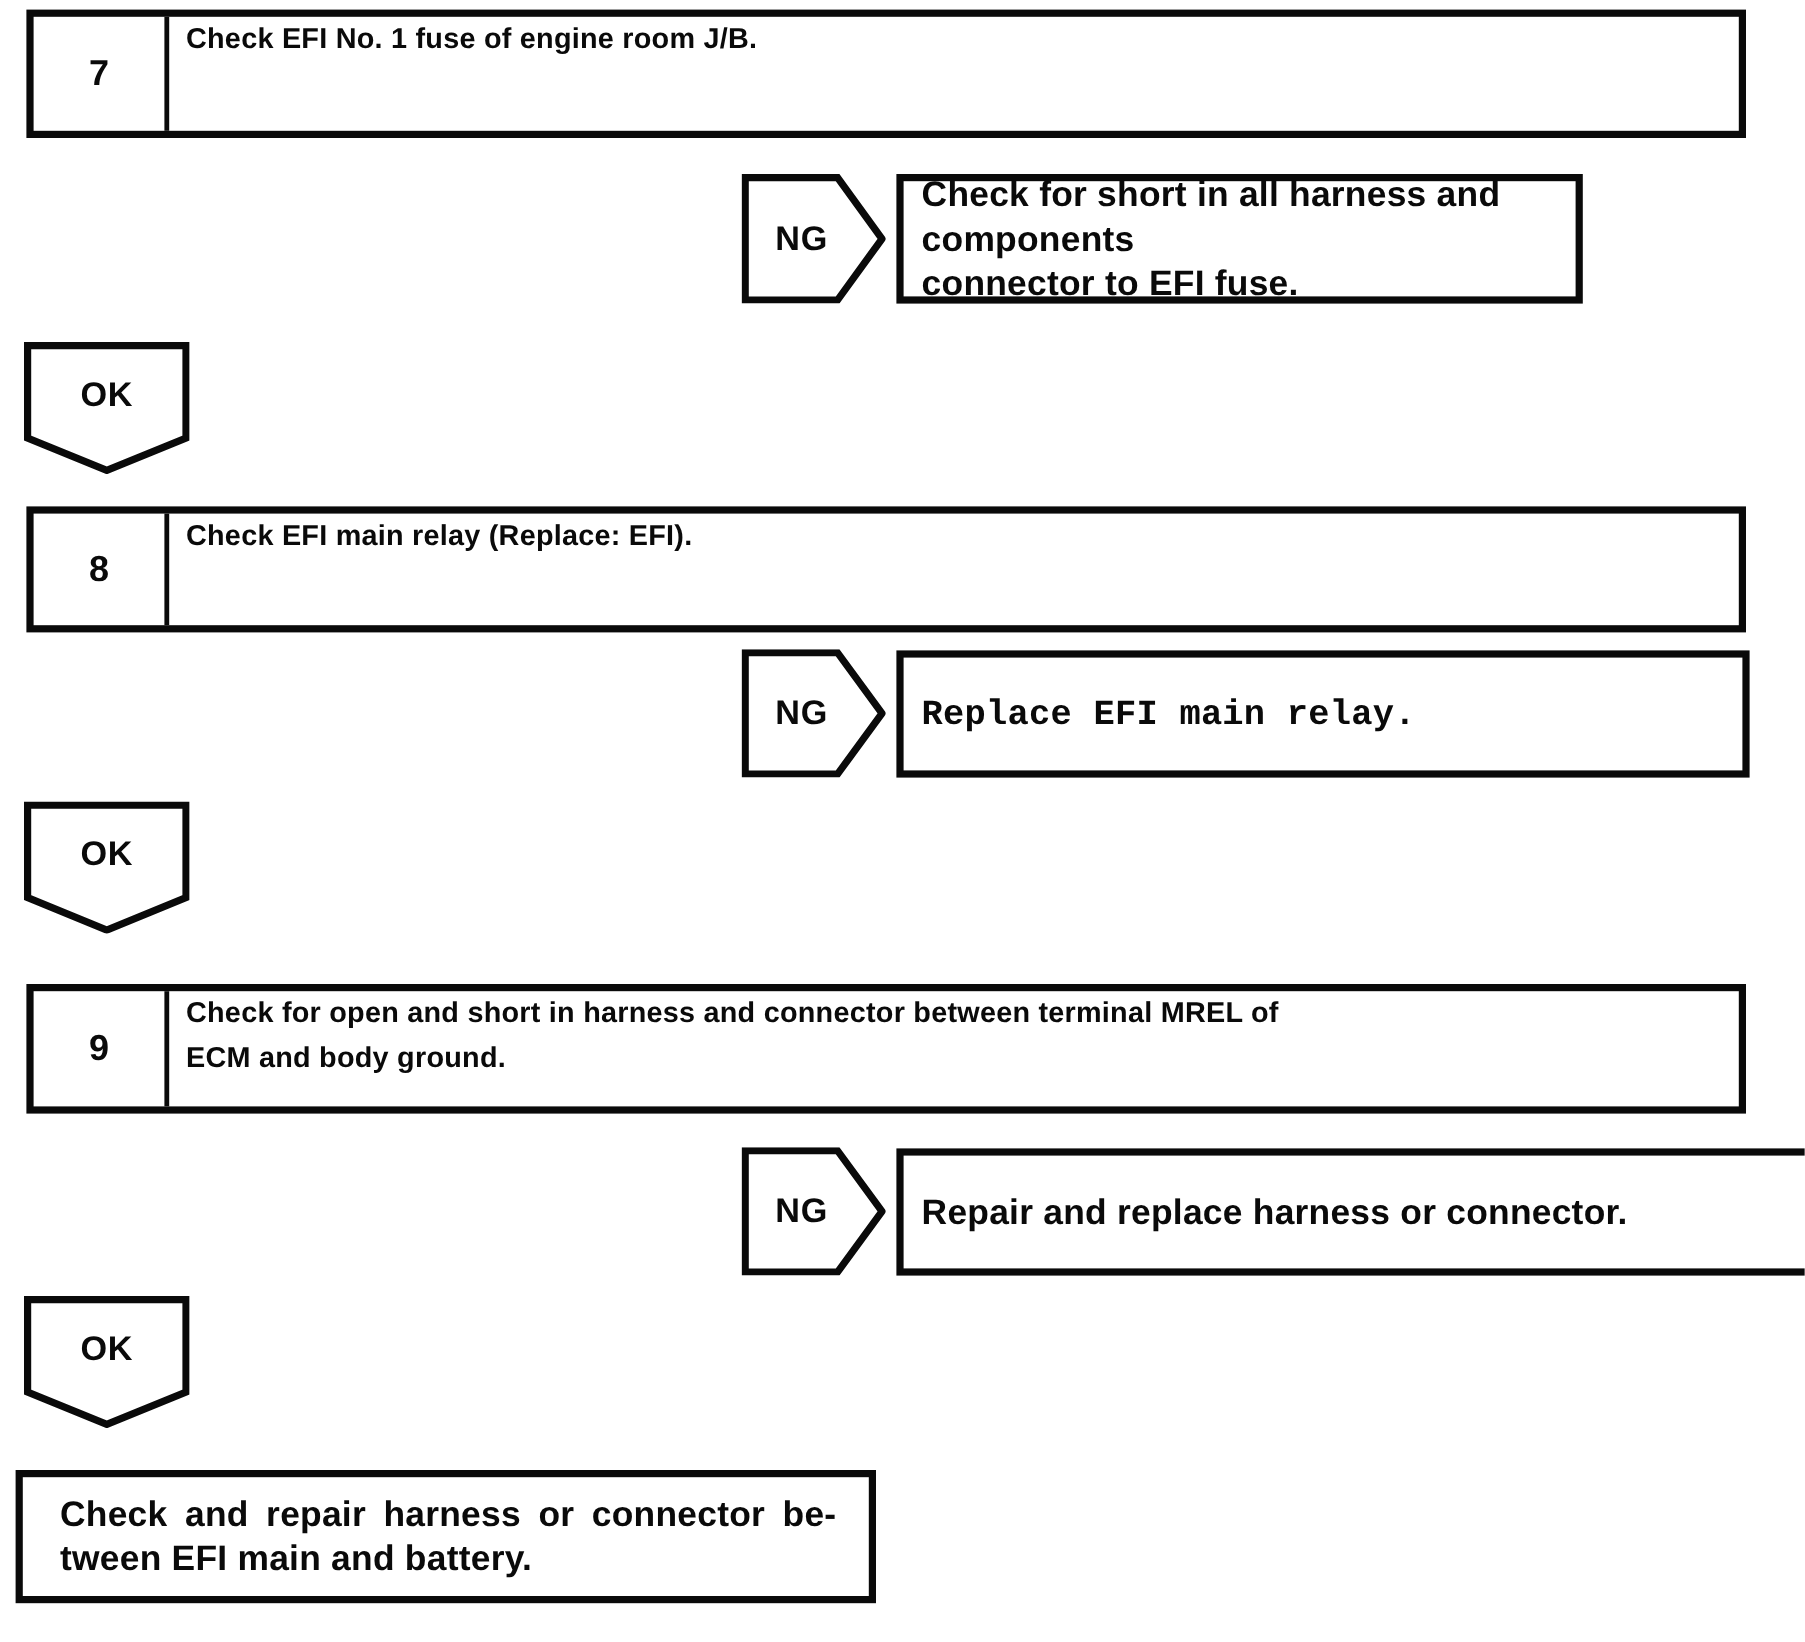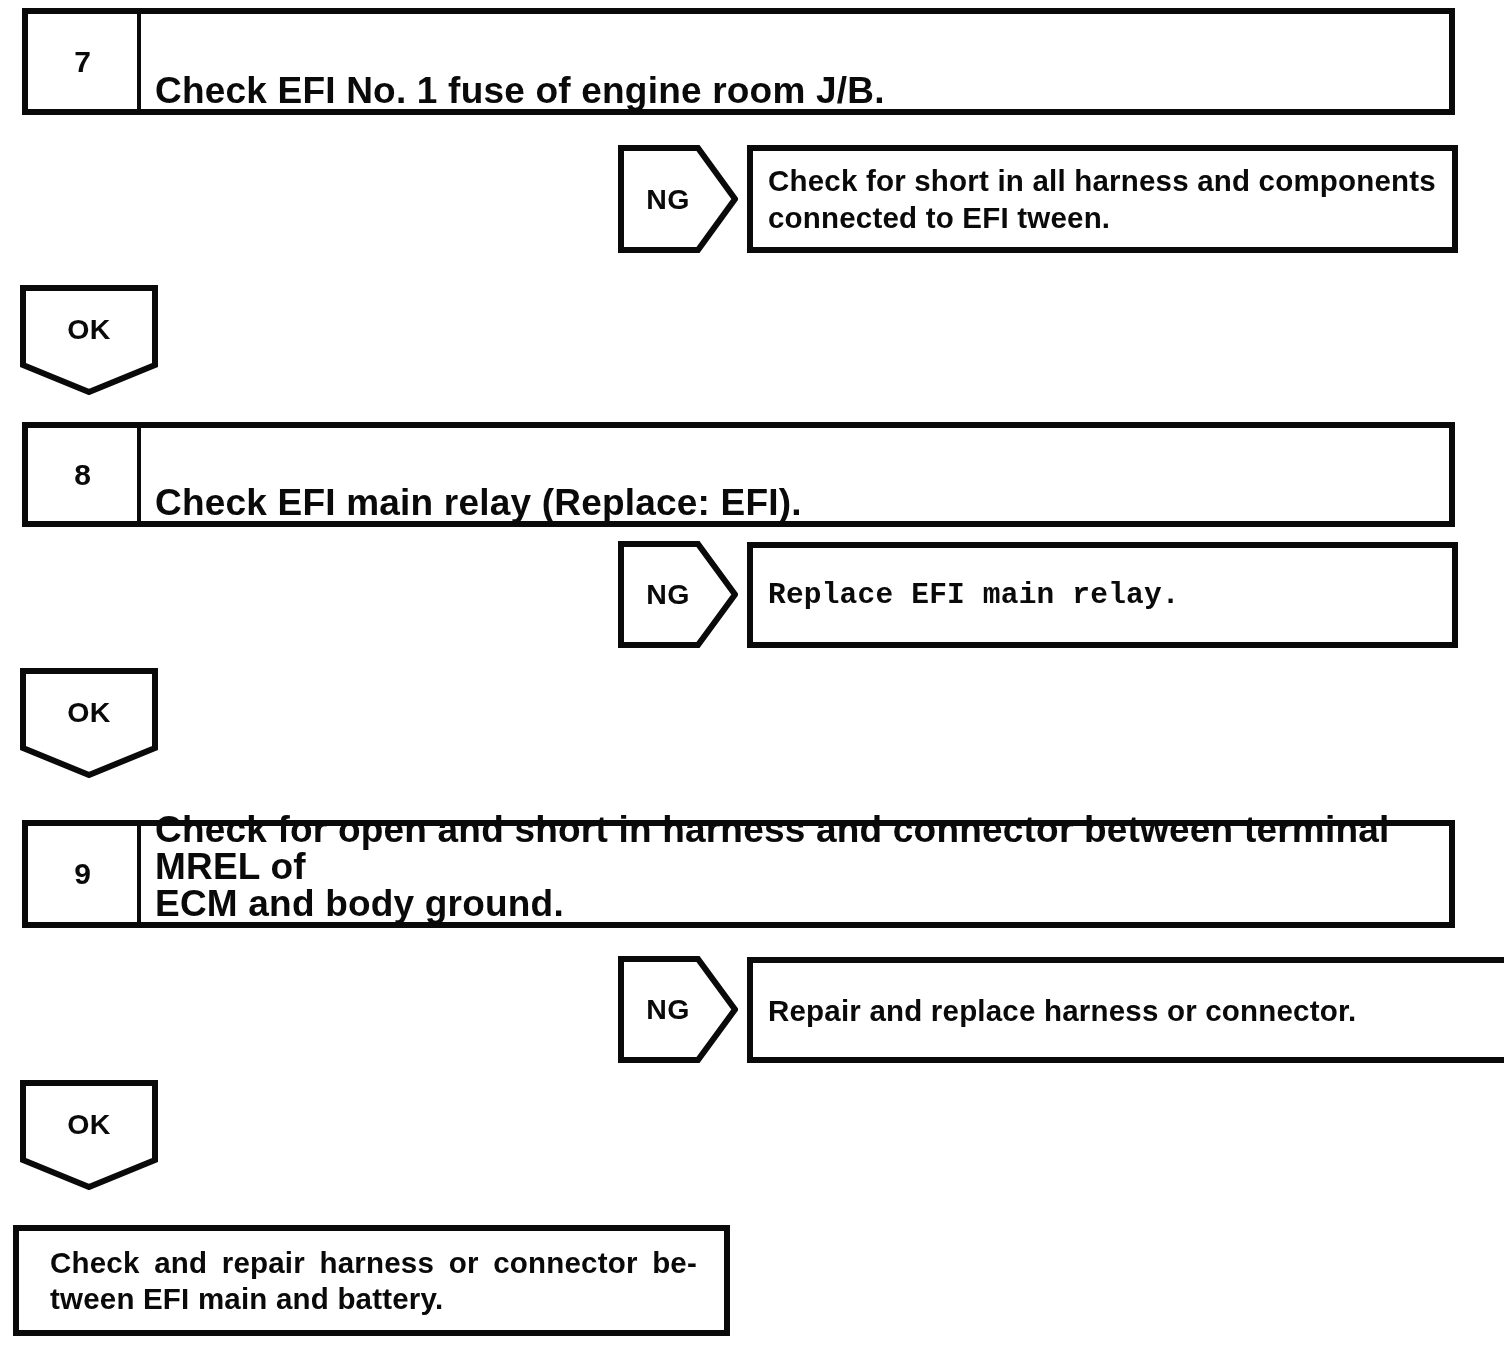--- a/index.html
+++ b/index.html
@@ -32,24 +32,24 @@
     border-right: 4px solid #0a0a0a;
     display: flex;
     align-items: center;
     justify-content: center;
     font-size: 30px;
   }
   .step-lines {
     flex: 1 1 auto;
     display: flex;
     flex-direction: column;
-    justify-content: flex-end;
+    justify-content: flex-start;
     padding-left: 14px;
     padding-right: 10px;
-    font-size: 37px;
+    font-size: 24px;
     line-height: 37px;
     letter-spacing: 0.2px;
   }
   .action-box {
     display: flex;
     flex-direction: column;
     justify-content: center;
     padding-left: 15px;
     padding-right: 10px;
     font-size: 29.5px;
@@ -114,23 +114,23 @@
       <div>Check EFI No. 1 fuse of engine room J/B.</div>
     </div>
   </div>
 
   <div class="shape ng-shape" style="left:618px; top:145px; width:120px; height:108px;">
     <svg viewBox="0 0 120 108" preserveAspectRatio="none">
       <polygon points="3,3 80,3 117,54 80,105 3,105" fill="#ffffff" stroke="#0a0a0a" stroke-width="6" stroke-linejoin="miter"></polygon>
     </svg>
     <span class="lbl">NG</span>
   </div>
-  <div class="box action-box" style="left:747px; top:145px; width:711px; height:108px;">
+  <div class="box action-box" style="left:747px; top:145px; width:572px; height:108px;">
     <div>Check for short in all harness and components</div>
-    <div>connected to EFI tween.</div>
+    <div>connector to EFI fuse.</div>
   </div>
 
   <div class="shape ok-shape" style="left:20px; top:285px; width:138px; height:110px;">
     <svg viewBox="0 0 138 110" preserveAspectRatio="none">
       <polygon points="3,3 135,3 135,80 69,107 3,80" fill="#ffffff" stroke="#0a0a0a" stroke-width="6" stroke-linejoin="miter"></polygon>
     </svg>
     <span class="lbl">OK</span>
   </div>
 
   <div class="box step-box" style="left:22px; top:422px; width:1433px; height:105px;">

